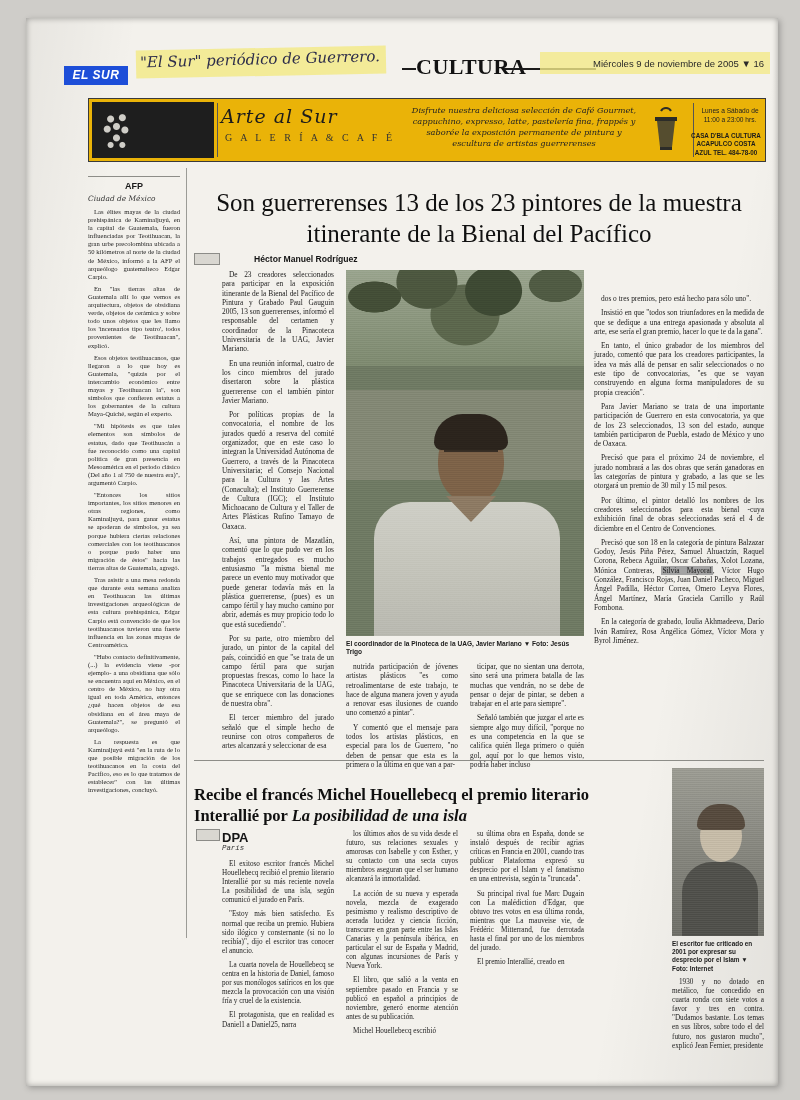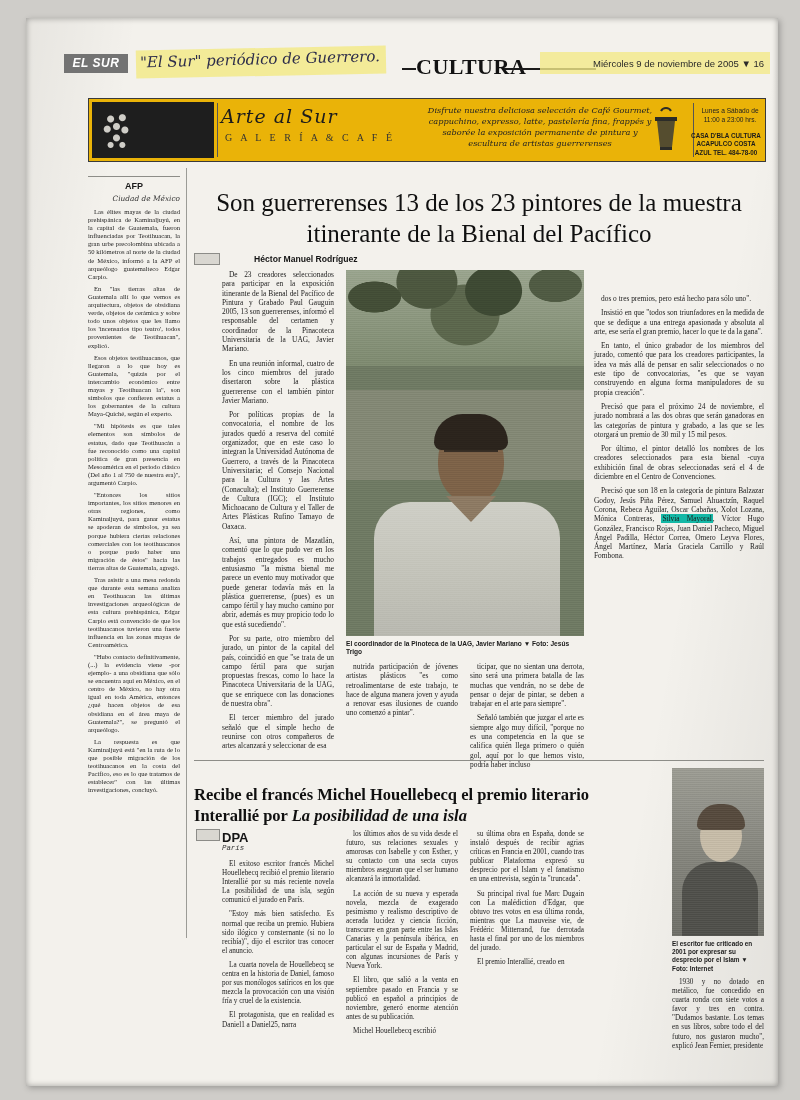--- a/index.html
+++ b/index.html
@@ -15,21 +15,21 @@
   }
   
   .paper:before{
     content:"";position:absolute;inset:0;
     background:linear-gradient(100deg,rgba(0,0,0,.05),rgba(0,0,0,0) 12%,rgba(0,0,0,0) 80%,rgba(0,0,0,.07));
     pointer-events:none;
   }
   
   .masthead{position:absolute;left:38px;top:36px;width:700px;height:34px;}
   .elsur{
-    position:absolute;left:0;top:0;width:64px;height:19px;background:#737373;
+    position:absolute;left:0;top:12px;width:64px;height:19px;background:#1d4ed8;
     color:#fff;font-family:"Liberation Sans",sans-serif;font-weight:bold;
     font-size:12px;letter-spacing:.5px;text-align:center;line-height:19px;
     font-style:italic;
   }
   .hl-note{
     position:absolute;left:72px;top:-6px;width:250px;height:28px;
     background:#f2ea8a;opacity:.85;transform:rotate(-1.2deg);
   }
   .handwriting{
     position:absolute;left:76px;top:-4px;width:260px;
@@ -72,21 +72,21 @@
     position:absolute;left:132px;top:6px;width:190px;
     font-family:"DejaVu Serif",serif;font-style:italic;font-size:19px;color:#1c1c1c;
     letter-spacing:1px;
   }
   .banner .galeria{
     position:absolute;left:136px;top:33px;width:200px;
     font-family:"Liberation Serif",serif;font-size:10px;letter-spacing:3px;color:#333;
   }
   .banner .sep{position:absolute;left:128px;top:4px;width:0;height:54px;border-left:1px solid #555;}
   .banner .promo{
-    position:absolute;left:336px;top:6px;width:230px;
+    position:absolute;left:320px;top:6px;width:230px;
     font-family:"DejaVu Serif",serif;font-style:italic;font-size:8.2px;line-height:11px;
     color:#232323;text-align:center;
   }
   .banner .cup{
     position:absolute;left:560px;top:8px;width:34px;height:46px;
   }
   .banner .rsep{position:absolute;left:604px;top:4px;width:0;height:54px;border-left:1px solid #555;}
   .banner .hours{
     position:absolute;left:608px;top:7px;width:66px;
     font-family:"Liberation Sans",sans-serif;font-size:6.6px;line-height:9px;text-align:center;color:#222;
@@ -103,21 +103,21 @@
   }
   .side-head{
     font-family:"Liberation Serif",serif;font-size:11.5px;line-height:15px;color:#1a1a1a;
     font-weight:bold;
   }
   .side-rule{margin:8px 0 4px;border-top:1px solid #8d8d88;}
   .side-byline{
     font-family:"Liberation Sans",serif;font-weight:bold;font-size:9px;text-align:center;color:#1b1b1b;
   }
   .side-place{
-    font-family:"DejaVu Serif",serif;font-style:italic;font-size:7.4px;text-align:right;color:#333;
+    font-family:"DejaVu Serif",serif;font-style:italic;font-size:7.4px;text-align:left;color:#333;
     margin-top:3px;margin-bottom:5px;
   }
   .side-body p{
     margin:0 0 4px;font-family:"Liberation Serif",serif;font-size:6.6px;line-height:8.1px;
     text-align:justify;color:#1d1d1d;text-indent:6px;
   }
   
   .headline{
     position:absolute;left:168px;top:152px;width:570px;
     font-family:"Liberation Serif",serif;font-size:25px;line-height:31px;
@@ -178,21 +178,21 @@
     background:repeating-linear-gradient(0deg,rgba(255,255,255,.035) 0 1px,rgba(0,0,0,.035) 1px 2px);
     mix-blend-mode:overlay;
   }
   .caption{
     position:absolute;left:320px;top:622px;width:238px;
     font-family:"Liberation Sans",sans-serif;font-size:6.6px;line-height:8.4px;color:#1b1b1b;
     font-weight:bold;
   }
   .c2{left:320px;top:644px;width:112px;}
   .c3{left:444px;top:644px;width:114px;}
-  .hl-name{background:#14b8a6;padding:0 1px;}
+  .hl-name{background:#a3a3a3;padding:0 1px;}
   .divider{
     position:absolute;left:168px;top:742px;width:570px;border-top:1px solid #8d8d88;
   }
   
   .headline2{
     position:absolute;left:168px;top:752px;width:418px;
     font-family:"Liberation Serif",serif;font-size:16.5px;line-height:21px;color:#101010;
   }
   .headline2 em{font-style:italic;}
   .byline2{
@@ -311,33 +311,36 @@
       <div class="man-head"></div>
       <div class="man-hair"></div>
       <div class="glasses"></div>
       <div class="collar"></div>
       <div class="grain"></div>
     </div>
     <div class="caption">El coordinador de la Pinoteca de la UAG, Javier Mariano ▼ Foto: Jesús Trigo</div>
 
     <div class="col c2">
       <p>nutrida participación de jóvenes artistas plásticos "es como retroalimentarse de este trabajo, te hace de alguna manera joven y ayuda a renovar esas ilusiones de cuando uno comenzó a pintar".</p>
+      <p>Y comentó que el mensaje para todos los artistas plásticos, en especial para los de Guerrero, "no deben de pensar que esta es la primera o la última en que van a par-</p>
     </div>
     <div class="col c3">
       <p>ticipar, que no sientan una derrota, sino será una primera batalla de las muchas que vendrán, no se debe de pensar o dejar de pintar, se deben a trabajar en el arte para siempre".</p>
       <p>Señaló también que juzgar el arte es siempre algo muy difícil, "porque no es una competencia en la que se califica quién llega primero o quién gol, aquí por lo que hemos visto, podría haber incluso</p>
     </div>
 
     <div class="col c4">
       <p>dos o tres premios, pero está hecho para sólo uno".</p>
       <p>Insistió en que "todos son triunfadores en la medida de que se dedique a una entrega apasionada y absoluta al arte, ese sería el gran premio, hacer lo que te da la gana".</p>
       <p>En tanto, el único grabador de los miembros del jurado, comentó que para los creadores participantes, la idea va más allá de pensar en salir seleccionados o no este tipo de convocatorias, "es que se vayan construyendo en alguna forma manipuladores de su propia creación".</p>
+      <p>Para Javier Mariano se trata de una importante participación de Guerrero en esta convocatoria, ya que de los 23 seleccionados, 13 son del estado, aunque también participaron de Puebla, estado de México y uno de Oaxaca.</p>
       <p>Precisó que para el próximo 24 de noviembre, el jurado nombrará a las dos obras que serán ganadoras en las categorías de pintura y grabado, a las que se les otorgará un premio de 30 mil y 15 mil pesos.</p>
       <p>Por último, el pintor detalló los nombres de los creadores seleccionados para esta bienal -cuya exhibición final de obras seleccionadas será el 4 de diciembre en el Centro de Convenciones.</p>
       <p>Precisó que son 18 en la categoría de pintura Balzazar Godoy, Jesús Piña Pérez, Samuel Ahuactzín, Raquel Corona, Rebeca Aguilar, Oscar Cabañas, Xolot Lozana, Mónica Contreras, <span class="hl-name">Silvia Mayoral</span>, Víctor Hugo González, Francisco Rojas, Juan Daniel Pacheco, Miguel Ángel Padilla, Héctor Correa, Omero Leyva Flores, Ángel Martínez, María Graciela Carrillo y Raúl Fombona.</p>
+      <p>En la categoría de grabado, Ioulia Akhmadeeva, Darío Iván Ramírez, Rosa Angélica Gómez, Víctor Mora y Byrol Jiménez.</p>
     </div>
 
     <div class="divider"></div>
 
     <h2 class="headline2"><span>Recibe el francés Michel Houellebecq el premio literario Interallié por </span><em>La posibilidad de una isla</em></h2>
     <div class="byline2">DPA</div>
     <div class="place2">París</div>
 
     <div class="smallcol d1">
       <p>El exitoso escritor francés Michel Houellebecq recibió el premio literario Interallié por su más reciente novela La posibilidad de una isla, según comunicó el jurado en París.</p>

